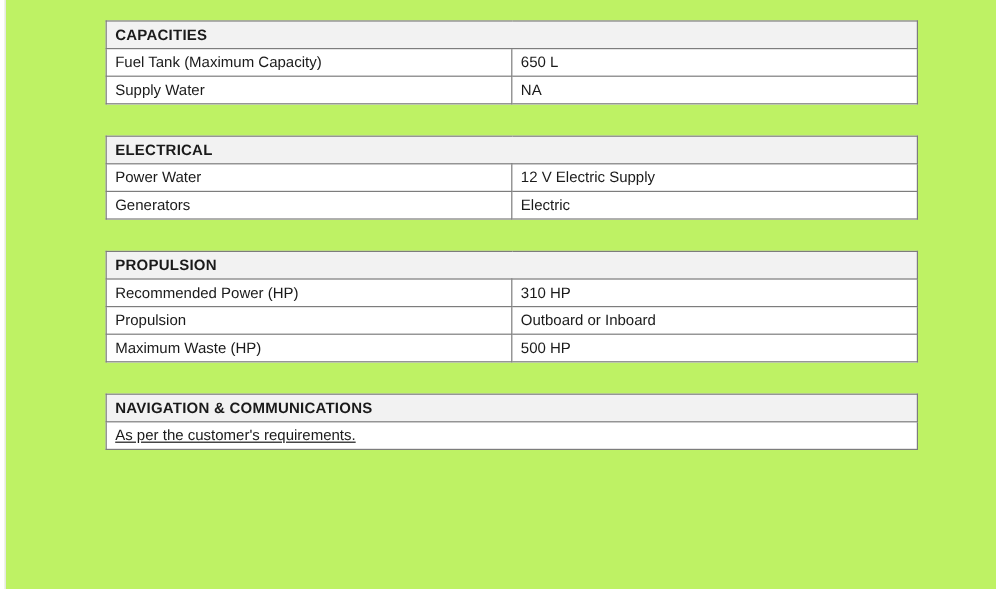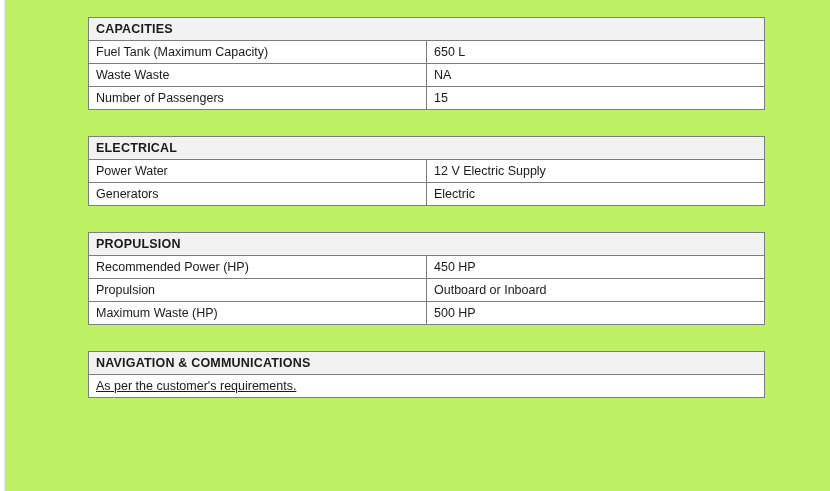--- a/index.html
+++ b/index.html
@@ -106,26 +106,22 @@
         <tr>
           <th colspan="2">CAPACITIES</th>
         </tr>
       </thead>
       <tbody>
         <tr>
           <td class="col-label">Fuel Tank (Maximum Capacity)</td>
           <td class="col-value">650 L</td>
         </tr>
         <tr>
-          <td class="col-label">Waste Waste</td>
+          <td class="col-label">Supply Water</td>
           <td class="col-value">NA</td>
-        </tr>
-        <tr>
-          <td class="col-label">Number of Passengers</td>
-          <td class="col-value">15</td>
         </tr>
       </tbody>
     </table>
 
     <table class="spec-table">
       <thead>
         <tr>
           <th colspan="2">ELECTRICAL</th>
         </tr>
       </thead>
@@ -143,21 +139,21 @@
 
     <table class="spec-table">
       <thead>
         <tr>
           <th colspan="2">PROPULSION</th>
         </tr>
       </thead>
       <tbody>
         <tr>
           <td class="col-label">Recommended Power (HP)</td>
-          <td class="col-value">450 HP</td>
+          <td class="col-value">310 HP</td>
         </tr>
         <tr>
           <td class="col-label">Propulsion</td>
           <td class="col-value">Outboard or Inboard</td>
         </tr>
         <tr>
           <td class="col-label">Maximum Waste (HP)</td>
           <td class="col-value">500 HP</td>
         </tr>
       </tbody>

